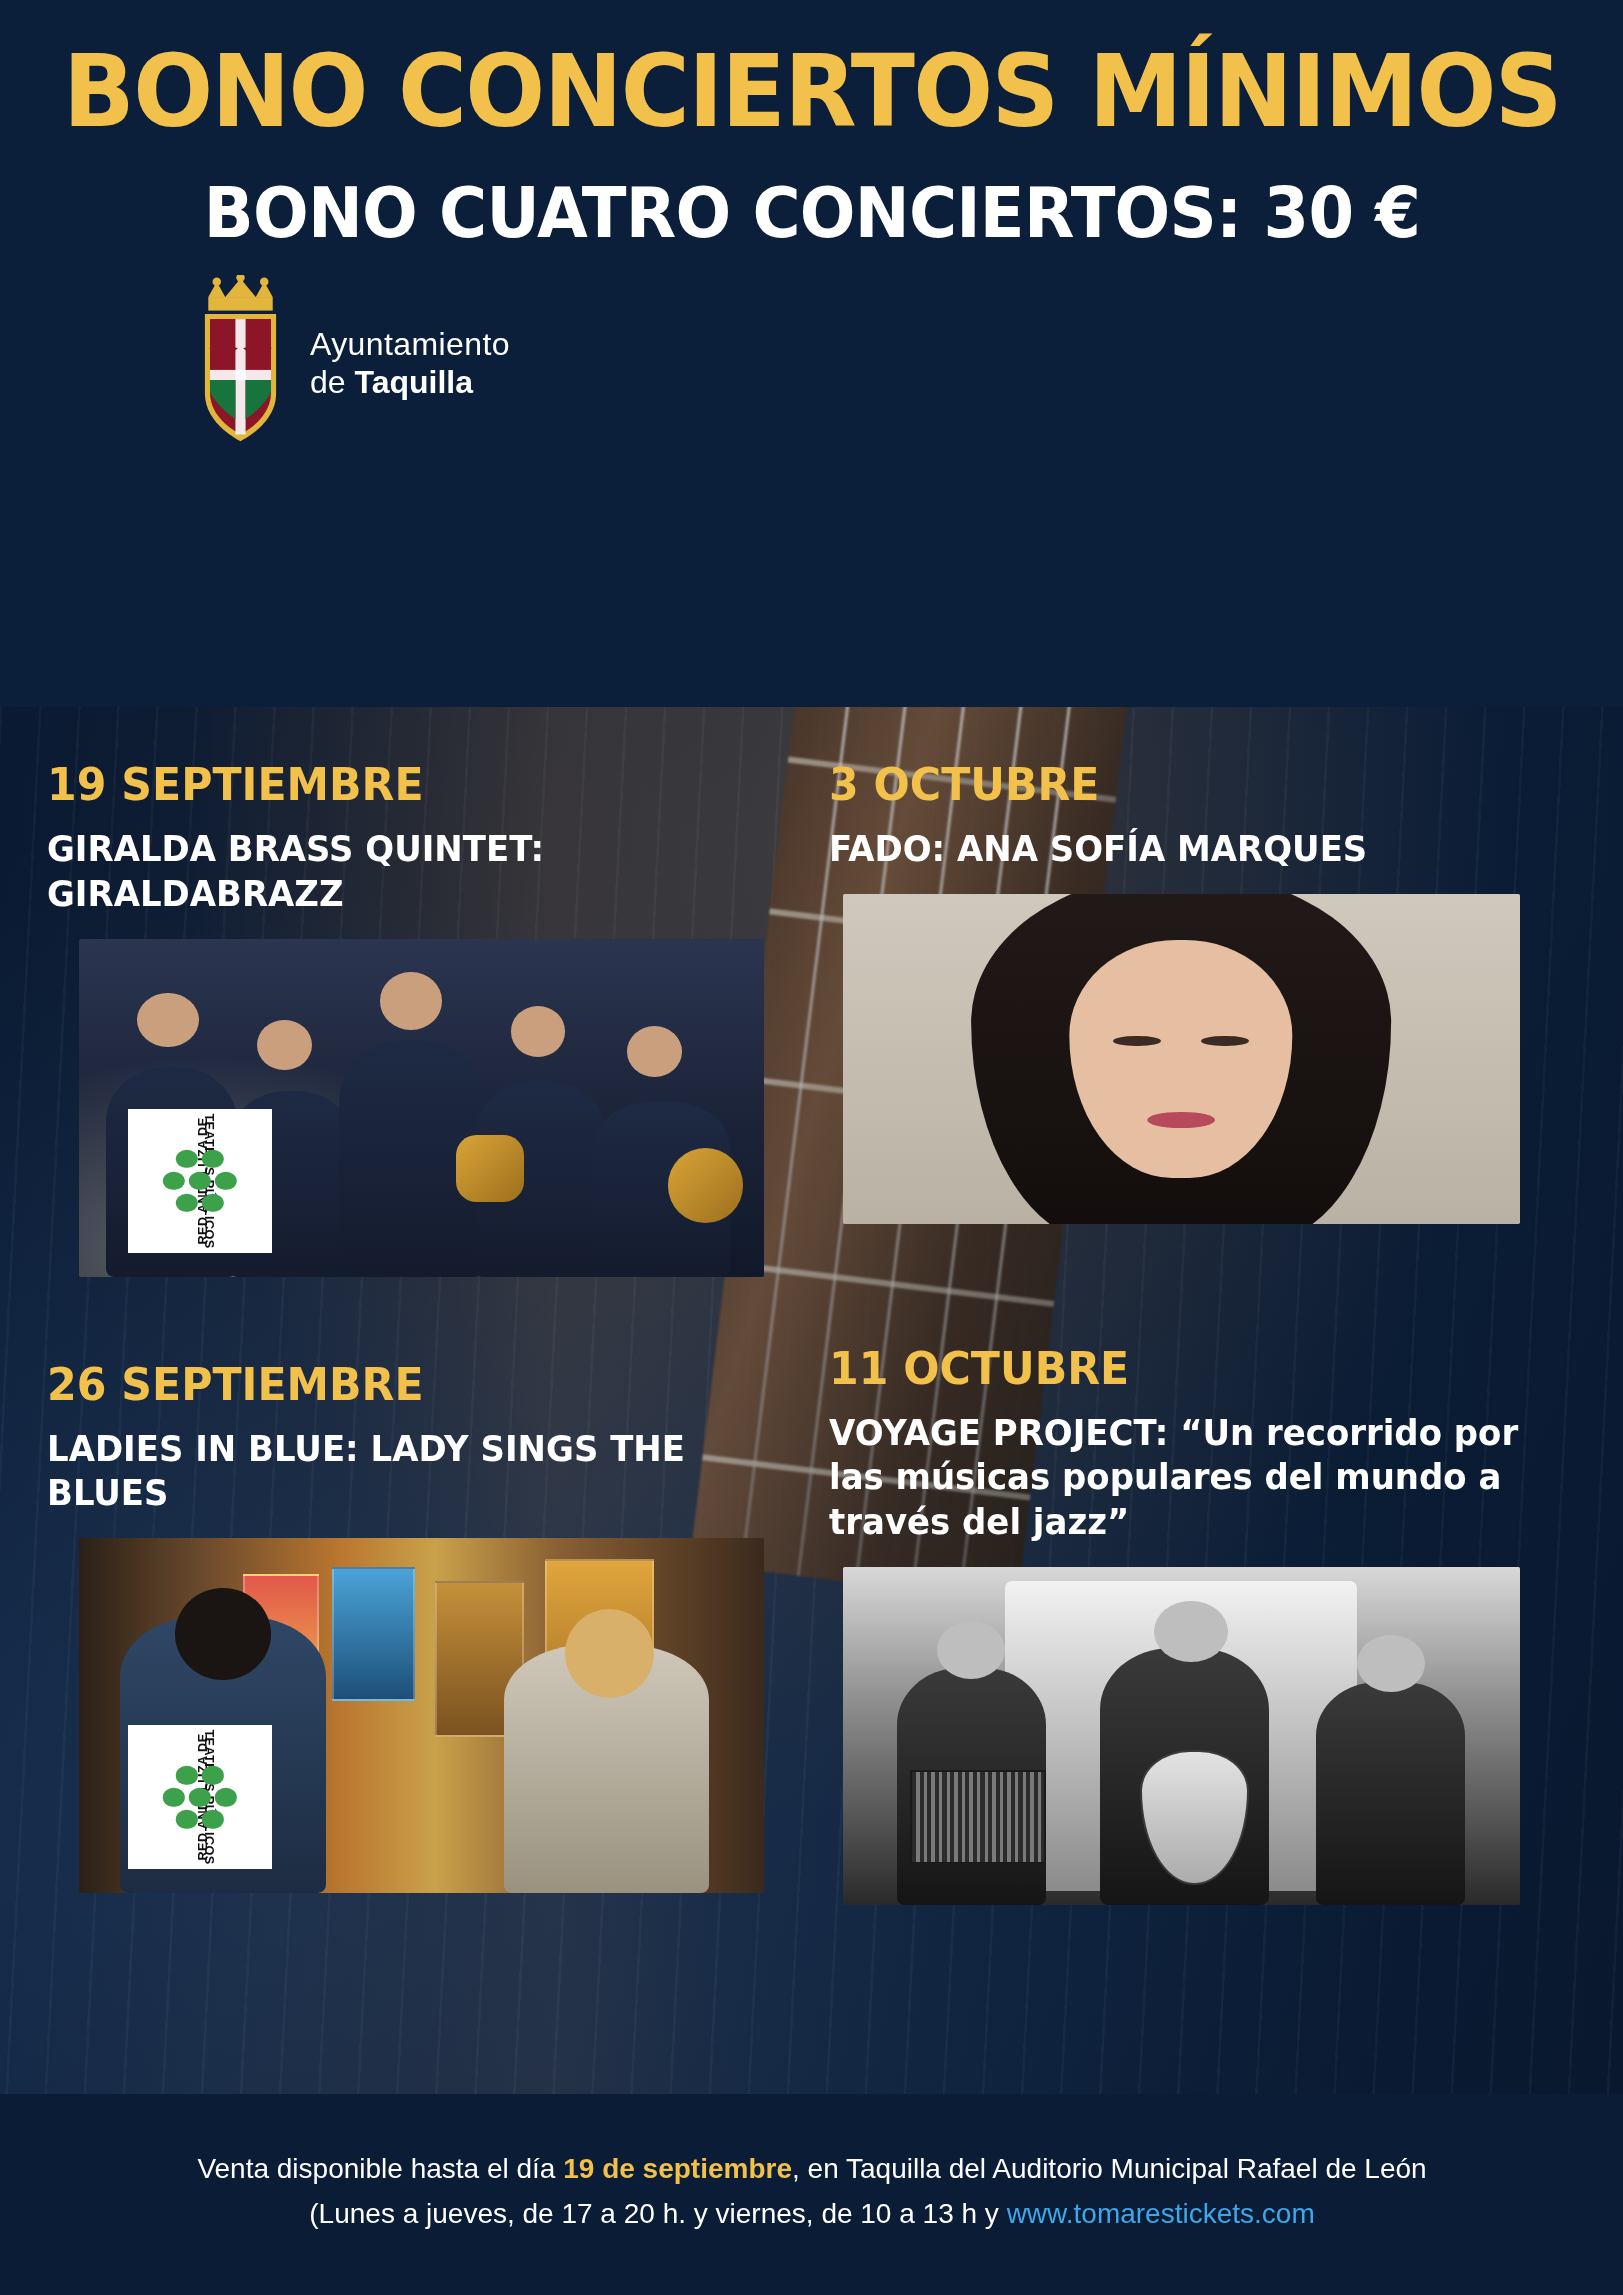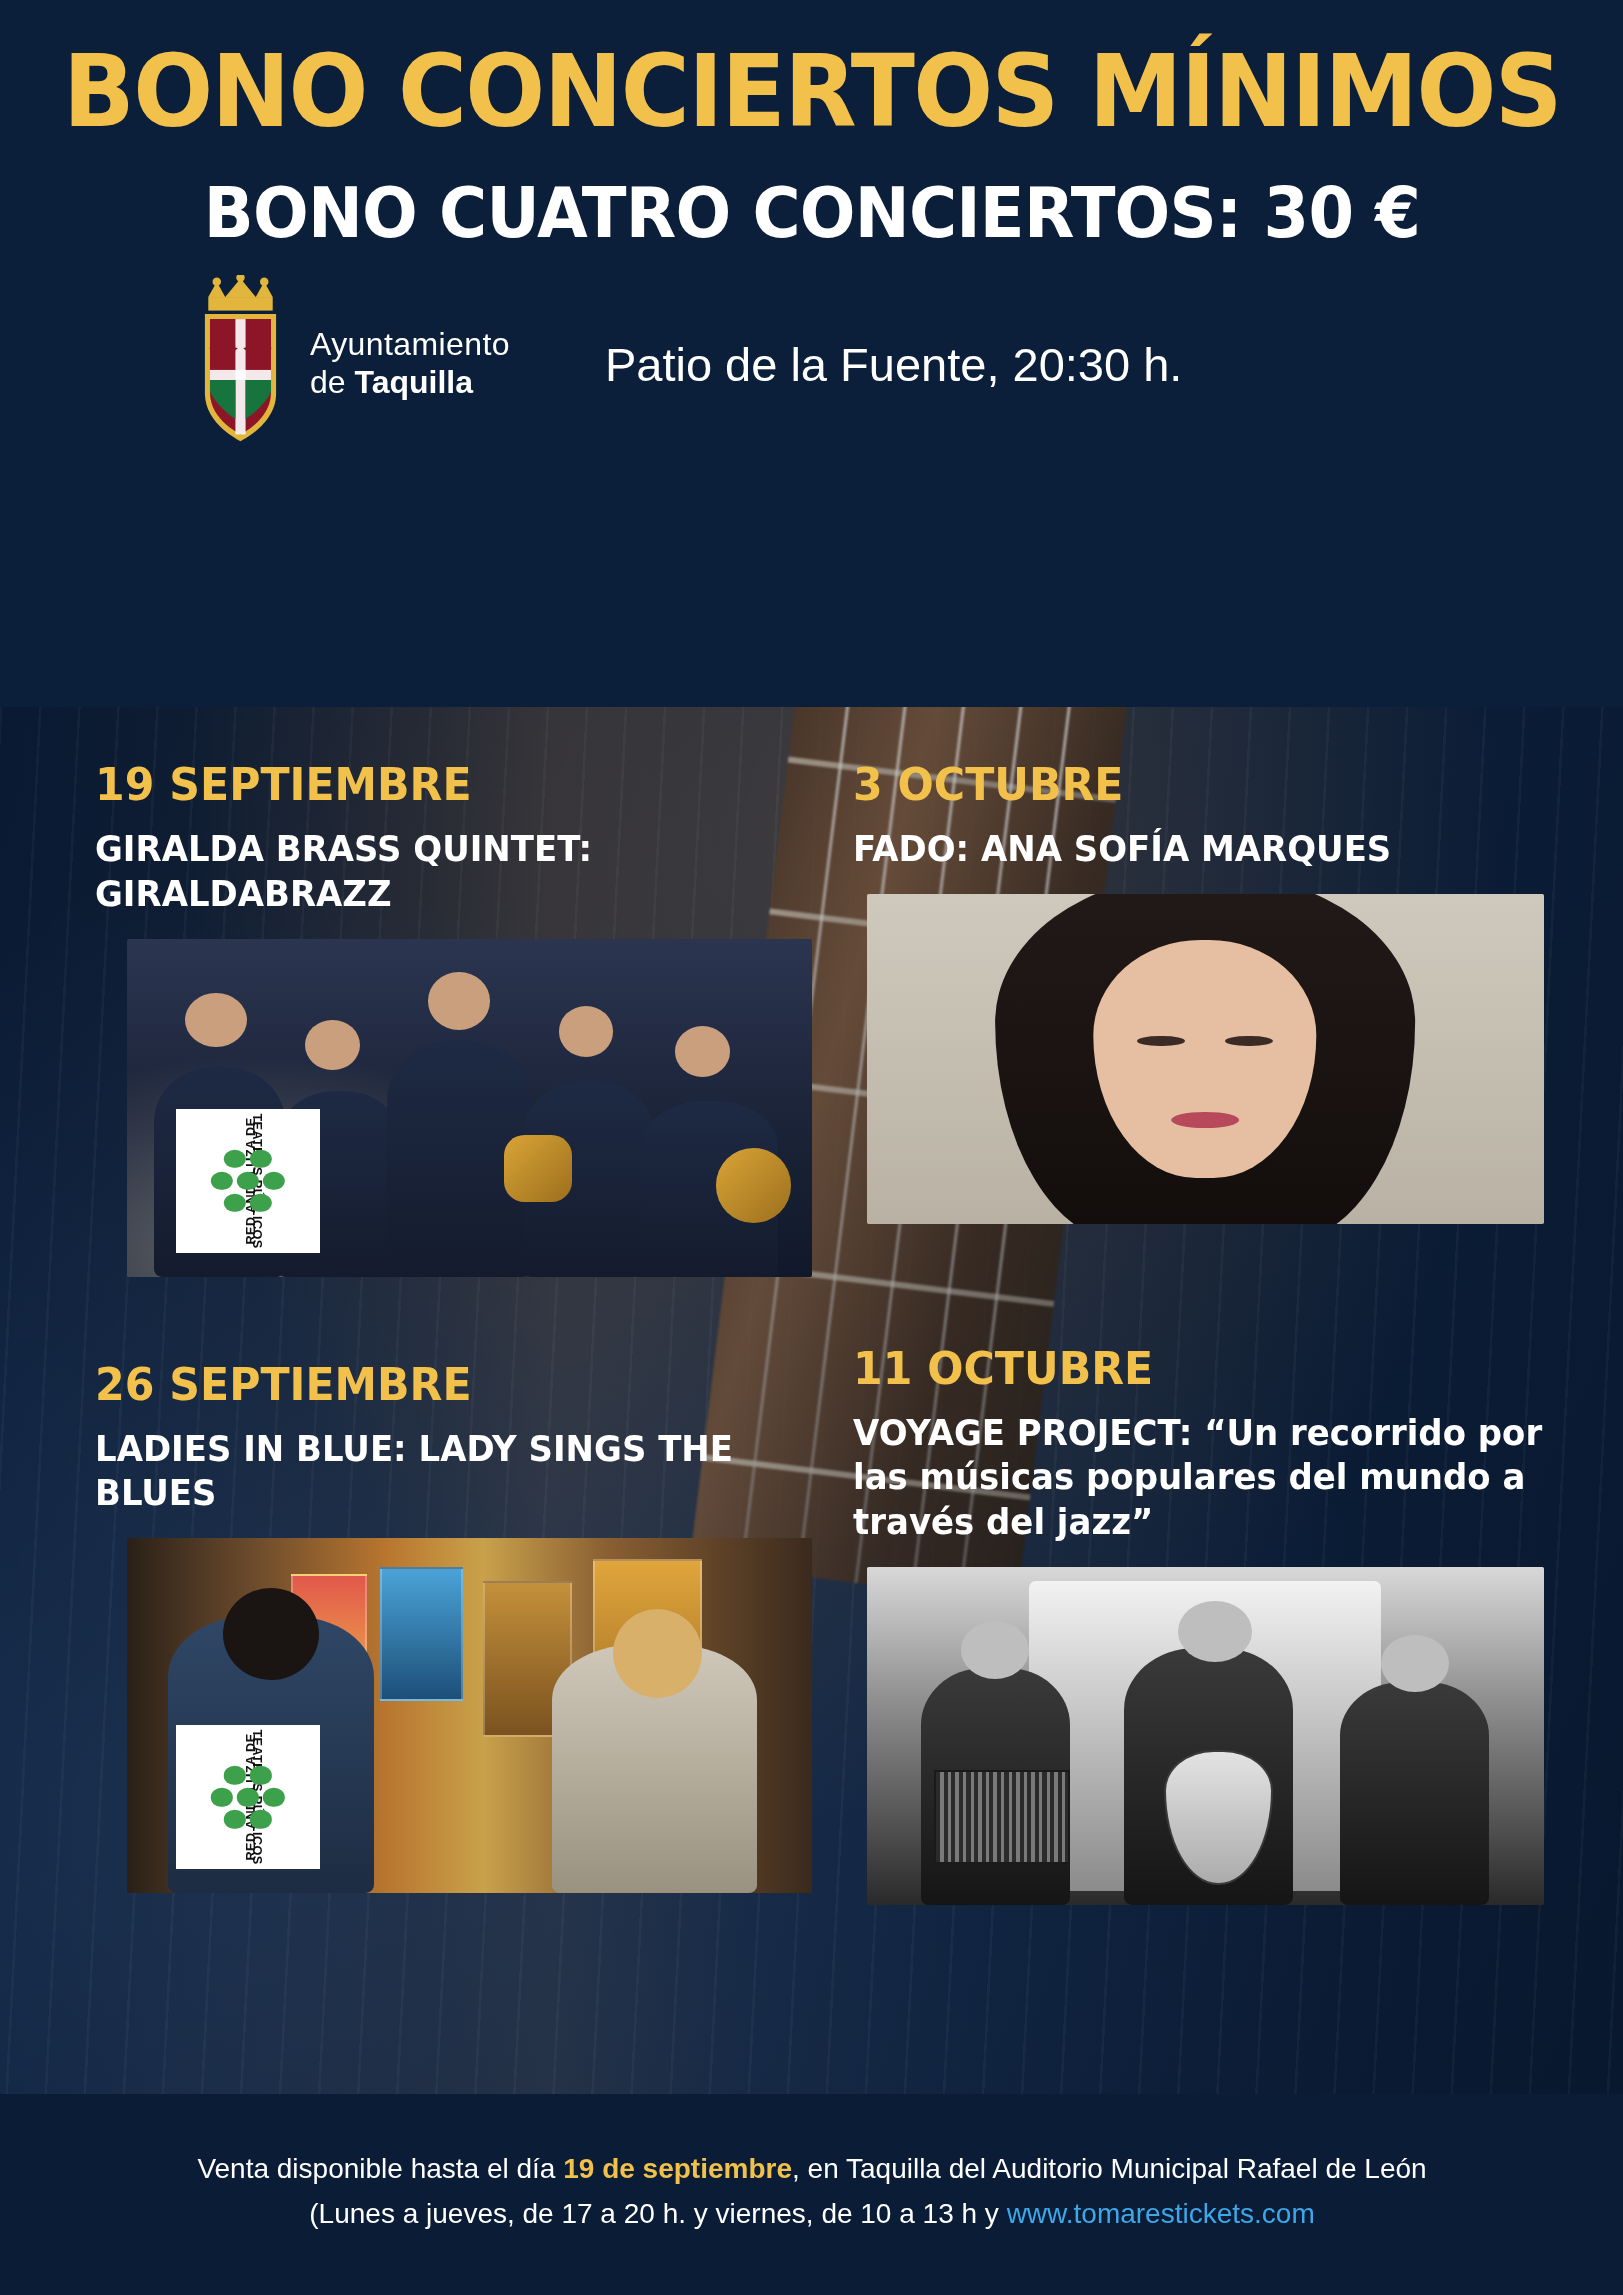--- a/index.html
+++ b/index.html
@@ -82,21 +82,20 @@
   }
 
   
   .body {
     position:relative;
     height:1387px;
     background:
       linear-gradient(115deg, rgba(8,24,48,0.86) 0%, rgba(10,28,55,0.70) 40%, rgba(8,22,44,0.88) 100%),
       linear-gradient(90deg,#13243d 0%, #4a3c33 26%, #6d5744 34%, #2b3a50 46%, #16304f 60%, #0f2744 100%);
     overflow:hidden;
-    padding-left:48px;
   }
   .bg-guitar {
     position:absolute; inset:0;
     background:
       repeating-linear-gradient(93deg, rgba(255,255,255,0.035) 0px, rgba(255,255,255,0.035) 2.5px, rgba(0,0,0,0) 2.5px, rgba(0,0,0,0) 39px),
       radial-gradient(ellipse at 52% 10%, rgba(120,90,60,0.45) 0%, rgba(10,25,48,0) 55%),
       radial-gradient(ellipse at 15% 80%, rgba(40,70,110,0.45) 0%, rgba(10,25,48,0) 60%);
     pointer-events:none;
   }
   .neck {
@@ -357,21 +356,20 @@
           <path d="M62 124 H92 V138 C86 150 74 162 62 170 Z" fill="#16743c"></path>
 
           <path d="M36 72 l5 12 12 2 -9 8 3 12 -11 -7 -11 7 3 -12 -9 -8 12 -2z" fill="#8c1528"></path>
           <path d="M76 72 l5 12 12 2 -9 8 3 12 -11 -7 -11 7 3 -12 -9 -8 12 -2z" fill="#8c1528"></path>
         </svg>
       </div>
       <div class="ayto-text">
         <div class="ayto-line1">Ayuntamiento</div>
         <div class="ayto-line2"><span>de </span><b>Taquilla</b></div>
       </div>
-      <div class="venue">Patio de la Fuente, 20:30 h.</div>
     </div>
   </div>
 
   <div class="body">
     <div class="bg-guitar"></div>
     <div class="neck">
       <div class="fret" style="top:101px"></div>
       <div class="fret" style="top:254px"></div>
       <div class="fret" style="top:423px"></div>
       <div class="fret" style="top:609px"></div>

